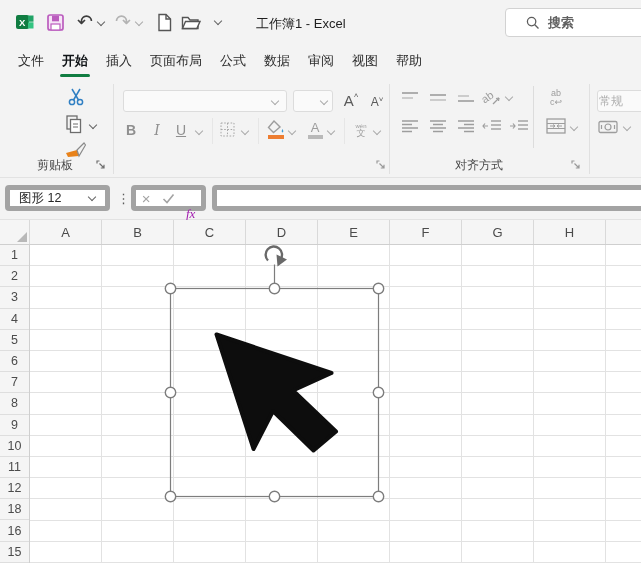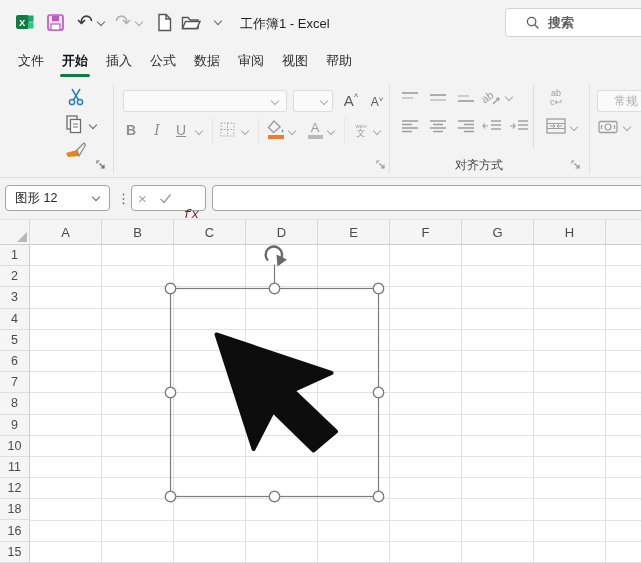--- a/index.html
+++ b/index.html
@@ -13,21 +13,21 @@
          border-bottom:1.4px solid #646464; transform:rotate(45deg); }
   .chv.dis { border-color:#ababab; }
   .launcher { position:absolute; width:11px; height:11px; }
   .vsep { position:absolute; width:1px; background:#e0e0e0; }
 
   
   #titlebar { position:absolute; left:0; top:0; width:641px; height:45px; background:#f3f3f3; }
   .qat-btn { position:absolute; top:11px; width:22px; height:22px; display:flex; align-items:center; justify-content:center; }
   .glyph-undo { font-size:19px; color:#3d3d3d; line-height:20px; }
   .glyph-redo { font-size:19px; color:#b3b3b3; line-height:20px; }
-  #wb-title { position:absolute; left:240px; top:15px; font-size:13px; color:#1f1f1f; }
+  #wb-title { position:absolute; left:256px; top:15px; font-size:13px; color:#1f1f1f; }
   #search-box { position:absolute; left:505px; top:8px; width:150px; height:29px; background:#fff;
                 border:1px solid #d2d2d2; border-radius:4px; display:flex; align-items:center; }
   #search-box .label { font-size:13px; color:#616161; margin-left:8px;font-weight:bold; }
 
   
   #tabrow { position:absolute; left:0; top:45px; width:641px; height:33px; display:flex; gap:18px; padding-left:18px; }
   .tab { font-size:13px; color:#2b2b2b; line-height:31px; position:relative; white-space:nowrap; }
   .tab.active { font-weight:bold; color:#0f1316; }
   .tab.active::after { content:""; position:absolute; left:-2px; right:-2px; bottom:1px; height:3px;
                        border-radius:2px; background:#107c41; }
@@ -45,27 +45,27 @@
   #paste-btn { position:absolute; left:24px; top:7px; width:40px; height:70px; text-align:center; }
   #paste-label { font-size:12px; color:#262626; margin-top:1px; }
 
   
   .stacked { display:inline-flex; flex-direction:column; align-items:center; line-height:1; color:#9d9d9d; }
   .stacked .t { font-size:6px; } .stacked .b { font-size:9px; }
 
   
   #formulabar { position:absolute; left:0; top:179px; width:641px; height:41px; background:#f3f3f3;
                 border-bottom:1px solid #e2e2e2; }
-  .fbox { position:absolute; top:6px; height:26px; background:#fff; border:1px solid #a3a3a3; border-radius:4px; }
+  .fbox { position:absolute; top:6px; height:26px; background:#fff; border:5px solid #a3a3a3; border-radius:4px; }
   #name-box { left:5px; width:105px; display:flex; align-items:center; }
   #name-box .val { font-size:12.5px; margin-left:9px; flex:1; }
   #fx-box { left:131px; width:75px; display:flex; align-items:center; justify-content:space-around; }
   #formula-input { left:212px; width:434px; font-size:12.5px; padding:5px 8px; color:#262626; }
   .xmark { font-size:15px; color:#a3a3a3; }
-  .fx { font-family:Liberation Mono, monospace; font-style:italic; font-size:13px; color:#7f1d1d;margin-top:32px; }
+  .fx { font-family:Liberation Serif, serif; font-style:italic; font-size:13px; color:#a21caf;margin-top:32px; }
   .dots { font-size:13px; color:#5a5a5a; letter-spacing:0; }
 
   
   #grid { position:absolute; left:0; top:220px; width:641px; height:343px; background:#fff; }
   #col-headers { position:absolute; left:0; top:0; width:641px; height:25px; display:flex;
                  background:#f5f5f5; border-bottom:1px solid #cfcfcf; }
   #col-headers .corner { width:30px; position:relative; border-right:1px solid #d9d9d9; }
   #col-headers .corner .tri { position:absolute; right:2px; bottom:2px; width:0; height:0;
         border-bottom:10px solid #b8b8b8; border-left:10px solid transparent; }
   .col-h { width:72px; border-right:1px solid #d9d9d9; font-size:13px; color:#4b4b4b;
@@ -129,20 +129,21 @@
         <line x1="8.8" y1="8.8" x2="12.5" y2="12.5" stroke="#5d5d5d" stroke-width="1.3"></line>
       </svg>
       <span class="label">搜索</span>
     </div>
   </div>
 
   <div id="tabrow">
     <span class="tab">文件</span>
     <span class="tab active">开始</span>
     <span class="tab">插入</span>
+    <span class="tab">页面布局</span>
     <span class="tab">公式</span>
     <span class="tab">数据</span>
     <span class="tab">审阅</span>
     <span class="tab">视图</span>
     <span class="tab">帮助</span>
   </div>
 
   <div id="ribbon">
 
     <div class="mini" style="left:66px; top:10px; width:20px; height:18px;">
@@ -161,20 +162,21 @@
         <line x1="8" y1="13" x2="13" y2="13" stroke="#6d6d6d" stroke-width="1"></line>
       </svg>
     </div>
     <span class="chv abs" style="left:90px; top:44px;"></span>
     <div class="mini" style="left:64px; top:62px; width:22px; height:18px;">
       <svg width="21" height="17" viewBox="0 0 21 17">
         <path d="M1 12 L12 9 L14 15 L3 16 Z" fill="#e8821a"></path>
         <path d="M12 9 L19 2 L20.5 4 L14 15 Z" fill="#f3f3f3" stroke="#8a8a8a" stroke-width="1.2"></path>
       </svg>
     </div>
+    <div class="grp-label" style="left:0; width:110px;">剪贴板</div>
     <svg class="launcher" style="left:95px; top:81px;" viewBox="0 0 11 11">
       <path d="M2 4.5 V2 H4.5" fill="none" stroke="#6f6f6f" stroke-width="1.2"></path>
       <path d="M4.5 4.5 L9 9 M9 5.8 V9 H5.8" fill="none" stroke="#6f6f6f" stroke-width="1.2"></path>
     </svg>
     <div class="vsep" style="left:113px; top:6px; height:90px;"></div>
 
     <div class="selbox" style="left:123px; top:12px; width:164px;">
       <span></span>
       <span class="chv dis abs" style="right:8px; top:7px;"></span>
     </div>
@@ -320,21 +322,21 @@
     </div>
     <span class="chv dis abs" style="left:571px; top:46px;"></span>
     <div class="grp-label" style="left:390px; width:178px;">对齐方式</div>
     <svg class="launcher" style="left:570px; top:81px;" viewBox="0 0 11 11">
       <path d="M2 4.5 V2 H4.5" fill="none" stroke="#9a9a9a" stroke-width="1.2"></path>
       <path d="M4.5 4.5 L9 9 M9 5.8 V9 H5.8" fill="none" stroke="#9a9a9a" stroke-width="1.2"></path>
     </svg>
     <div class="vsep" style="left:589px; top:6px; height:90px;"></div>
 
     <div class="selbox" style="left:597px; top:12px; width:60px;">
-      <span style="font-size:12px; color:#b0b0b0; margin-left:16px; line-height:20px; display:inline-block;">常规</span>
+      <span style="font-size:12px; color:#b0b0b0; margin-left:1px; line-height:20px; display:inline-block;">常规</span>
     </div>
     <div class="mini" style="left:597px; top:40px; width:22px; height:18px;">
       <svg width="20" height="16" viewBox="0 0 20 16">
         <rect x="1" y="2.5" width="18" height="11" rx="1.5" fill="none" stroke="#9d9d9d" stroke-width="1.3"></rect>
         <circle cx="10" cy="8" r="3" fill="none" stroke="#9d9d9d" stroke-width="1.2"></circle>
         <line x1="3.5" y1="6" x2="3.5" y2="10" stroke="#9d9d9d" stroke-width="1.2"></line>
         <line x1="16.5" y1="6" x2="16.5" y2="10" stroke="#9d9d9d" stroke-width="1.2"></line>
       </svg>
     </div>
     <span class="chv dis abs" style="left:624px; top:46px;"></span>

